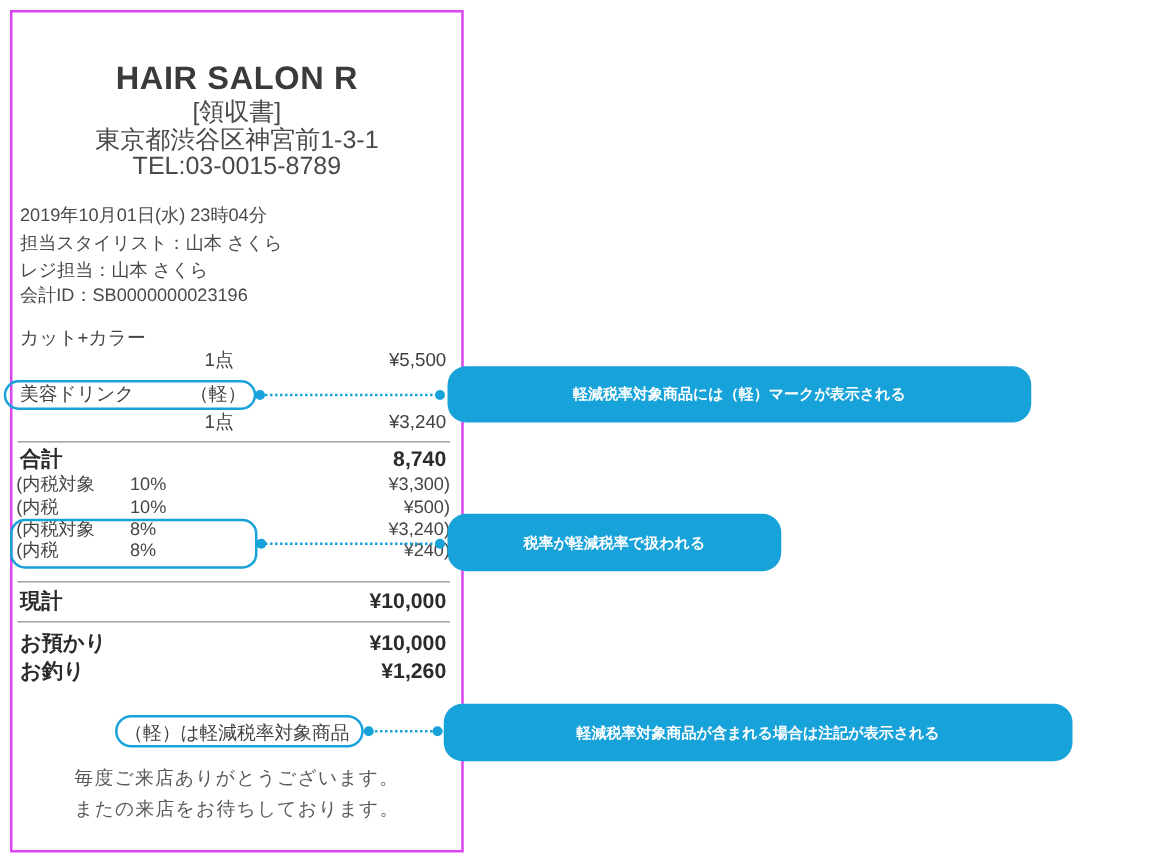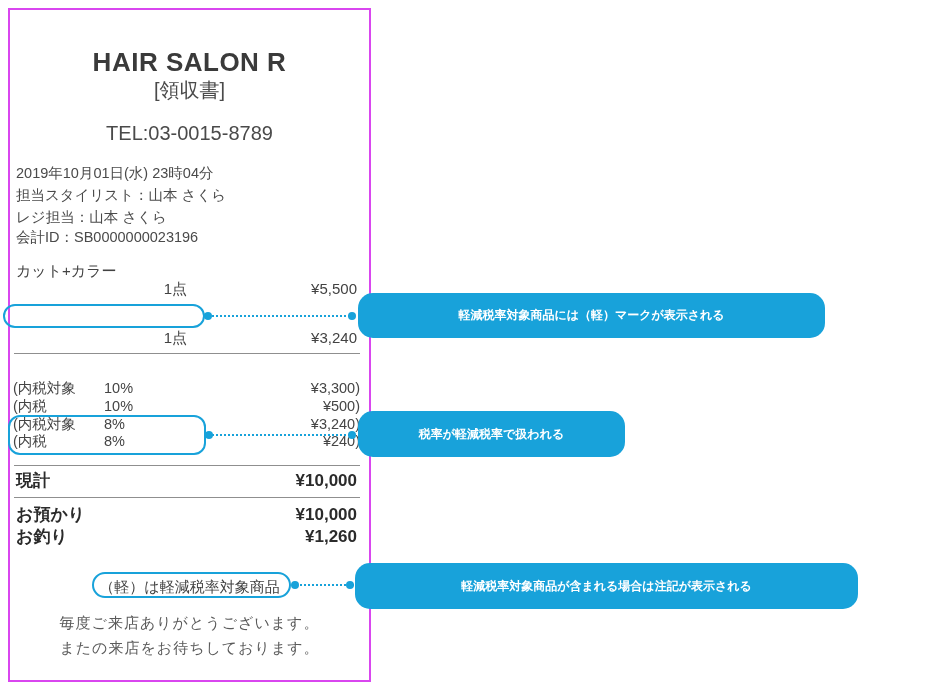--- a/index.html
+++ b/index.html
@@ -44,42 +44,51 @@
 </style>
 </head>
 <body>
 
 <div id="canvas">
 
   <div class="receipt">
 
     <div class="row center r-title" style="top:36px">HAIR SALON R</div>
     <div class="row center r-sub" style="top:71px">[領収書]</div>
+    <div class="row center r-sub" style="top:93px">東京都渋谷区神宮前1-3-1</div>
     <div class="row center r-sub" style="top:114px">TEL:03-0015-8789</div>
 
     <div class="row r-info" style="top:154px">2019年10月01日(水) 23時04分</div>
     <div class="row r-info" style="top:176px">担当スタイリスト：山本 さくら</div>
     <div class="row r-info" style="top:198px">レジ担当：山本 さくら</div>
     <div class="row r-info" style="top:218px">会計ID：SB0000000023196</div>
 
     <div class="row r-item" style="top:251px;height:20px">
       <span class="name">カット+カラー</span>
     </div>
     <div class="row r-item" style="top:269px;height:20px">
       <span class="qty">1点</span>
       <span class="price">¥5,500</span>
     </div>
 
+    <div class="row r-item" style="top:296px;height:20px">
+      <span class="name">美容ドリンク</span>
+      <span class="tag">（軽）</span>
+    </div>
     <div class="row r-item" style="top:318px;height:20px">
       <span class="qty">1点</span>
       <span class="price">¥3,240</span>
     </div>
 
     <div class="sep" style="top:343px"></div>
 
+    <div class="row boldrow" style="top:346px;height:24px">
+      <span class="name">合計</span>
+      <span class="price">8,740</span>
+    </div>
 
     <div class="row taxrow" style="top:369px;height:18px">
       <span class="taxlabel">(内税対象</span><span>10%</span>
       <span class="taxamt">¥3,300)</span>
     </div>
     <div class="row taxrow" style="top:387px;height:18px">
       <span class="taxlabel">(内税</span><span>10%</span>
       <span class="taxamt">¥500)</span>
     </div>
     <div class="row taxrow" style="top:405px;height:18px">

